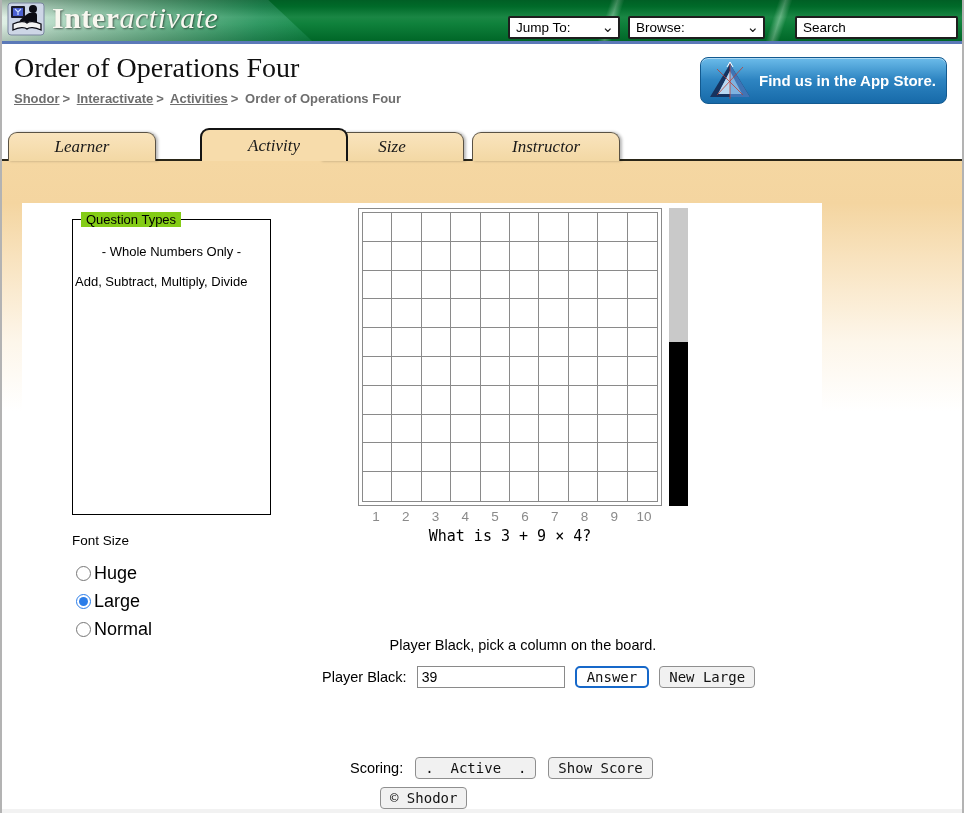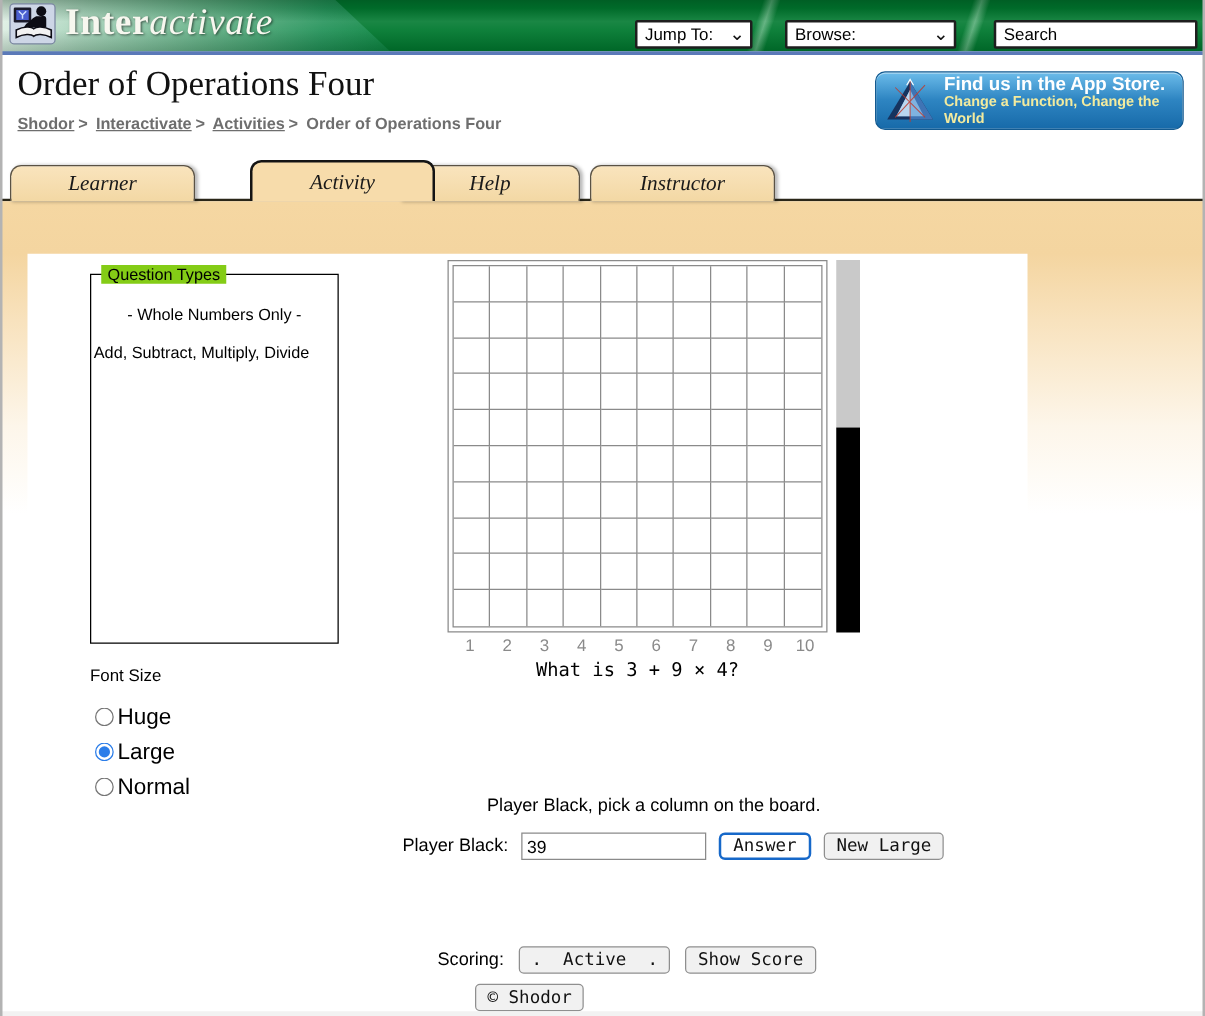--- a/index.html
+++ b/index.html
@@ -127,21 +127,21 @@
       <rect x="1" y="1" width="36" height="32" rx="3" fill="#cdd6e6" stroke="#7a86a0"></rect>
       <rect x="4" y="4" width="14" height="12" rx="1" fill="#1a1a2a"></rect>
       <rect x="6" y="6" width="10" height="8" fill="#4a5fd0"></rect>
       <path d="M8 7 L11 10 L14 7 M11 10 L11 13" stroke="#cfe0ff" stroke-width="1.2" fill="none"></path>
       <circle cx="26" cy="7" r="4" fill="#0c0c14"></circle>
       <path d="M22 11 C18 13 16 16 14 17 L12 20 L30 20 L30 13 C30 11 28 10 26 11 Z" fill="#0c0c14"></path>
       <path d="M6 22 C12 19 18 19 20 21 C22 19 28 19 34 22 L34 28 C28 25 22 25 20 27 C18 25 12 25 6 28 Z" fill="#f2f2f2" stroke="#0c0c14" stroke-width="1.3"></path>
     </svg>
     <div class="brand"><span class="b">Inter</span><span class="i">activate</span></div>
 
-    <div class="hdr-ctl select-wrap" style="left:508px;width:94px;position:absolute;">
+    <div class="hdr-ctl select-wrap" style="left:508px;width:112px;position:absolute;">
       <select>
         <option>Jump To:</option>
       </select>
       <span class="chev">⌄</span>
     </div>
     <div class="hdr-ctl select-wrap" style="left:628px;width:137px;position:absolute;">
       <select>
         <option>Browse:</option>
       </select>
       <span class="chev">⌄</span>
@@ -164,29 +164,28 @@
     <svg width="46" height="40" viewBox="0 0 46 40" style="margin-left:6px;">
       <polygon points="23,3 43,36 3,36" fill="#16335f"></polygon>
       <polygon points="23,3 43,36 23,36" fill="#3f74b5"></polygon>
       <polygon points="23,10 35,33 11,33" fill="#7fb2e0"></polygon>
       <polygon points="23,10 23,33 11,33" fill="#b9d7f0"></polygon>
       <path d="M10 8 L36 34 M36 6 L10 34 M23 2 L23 38" stroke="#c0392b" stroke-width="0.9" fill="none" opacity="0.85"></path>
       <path d="M20 6 L23 1 L26 6" stroke="#ffffff" stroke-width="1" fill="none"></path>
     </svg>
     <div class="badge-txt">
       <div class="badge-l1">Find us in the App Store.</div>
-      <div class="badge-l2">Change a Function, Change the World</div>
     </div>
   </div>
 
   <div class="tabbar">
     <div class="baseline"></div>
     <div class="tab" style="left:8px;width:148px;">Learner</div>
     <div class="tab active" style="left:164px;width:148px;margin-left:36px;">Activity</div>
-    <div class="tab" style="left:320px;width:144px;">Help</div>
+    <div class="tab" style="left:320px;width:144px;">Size</div>
     <div class="tab" style="left:472px;width:148px;">Instructor</div>
   </div>
 
   <div class="main-bg"></div>
   <div class="panel"></div>
 
   <div class="qtypes">
     <span class="legend">Question Types</span>
     <div class="line1">- Whole Numbers Only -</div>
     <div class="line2">Add, Subtract, Multiply, Divide</div>

